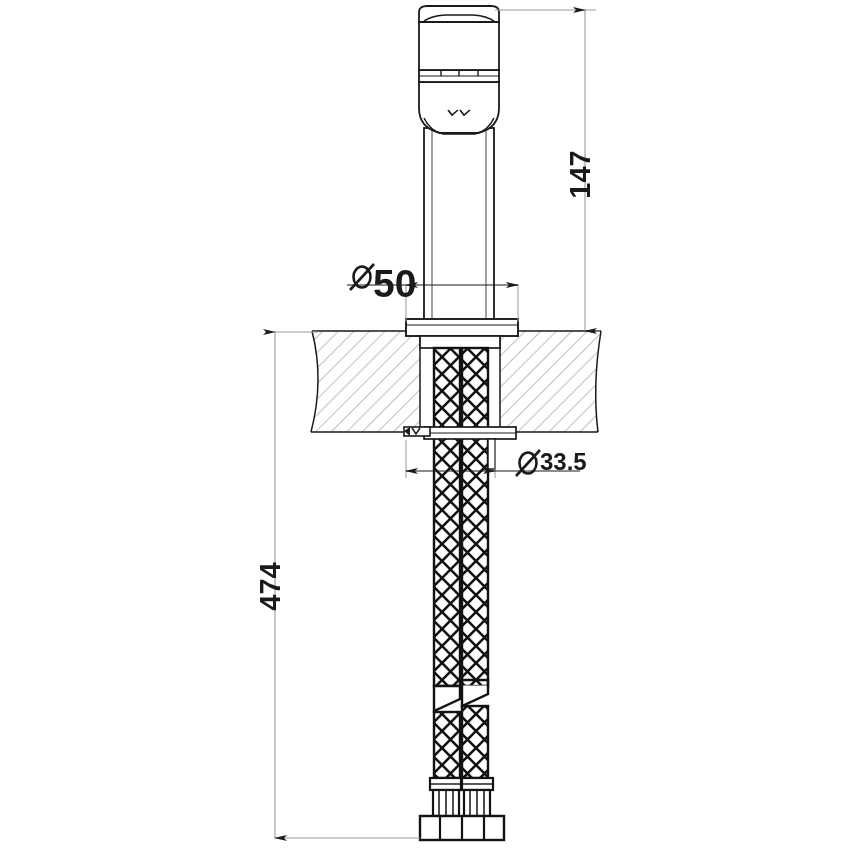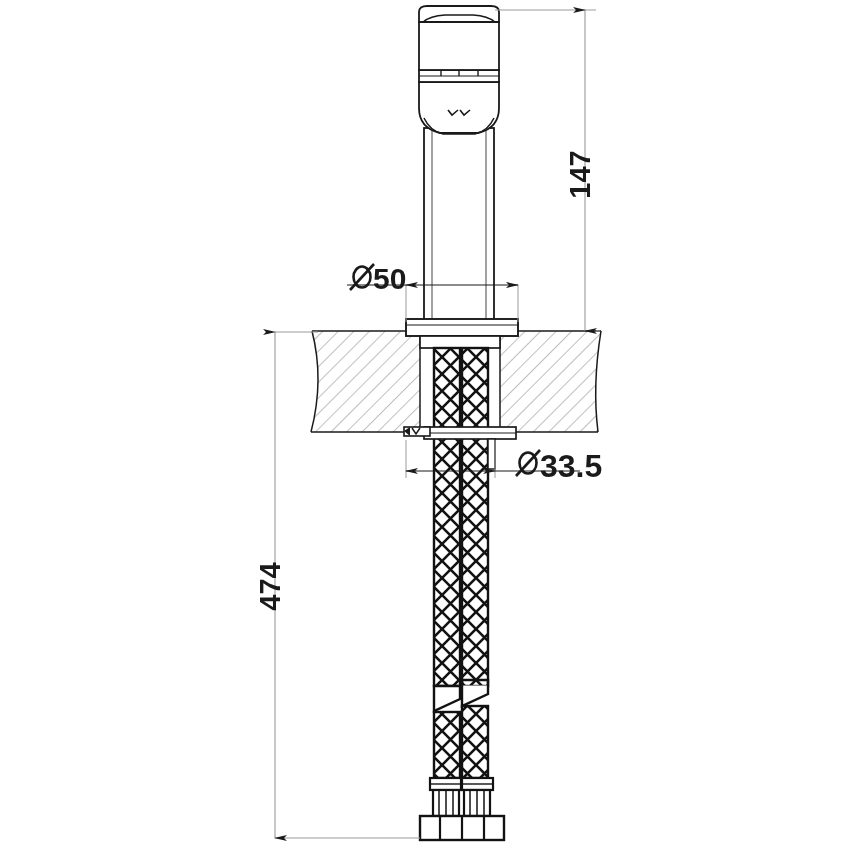--- a/index.html
+++ b/index.html
@@ -176,17 +176,17 @@
         <line x1="516" y1="476" x2="540" y2="450" stroke="#1a1a1a" stroke-width="2.6"></line>
       </g>
 
     </g>
   </svg>
 
   <div class="dimlabel vert" style="left:556px;top:158px;font-size:29px;transform:rotate(-90deg);">147</div>
 
   <div class="dimlabel vert" style="left:246px;top:570px;font-size:29px;transform:rotate(-90deg);">474</div>
 
-  <div class="dimlabel" style="left:373px;top:262px;font-size:30px;">50</div>
+  <div class="dimlabel" style="left:373px;top:262px;font-size:39px;">50</div>
 
-  <div class="dimlabel" style="left:540px;top:448px;font-size:32px;">33.5</div>
+  <div class="dimlabel" style="left:540px;top:448px;font-size:24px;">33.5</div>
 
 </div>
 
 </body></html>

